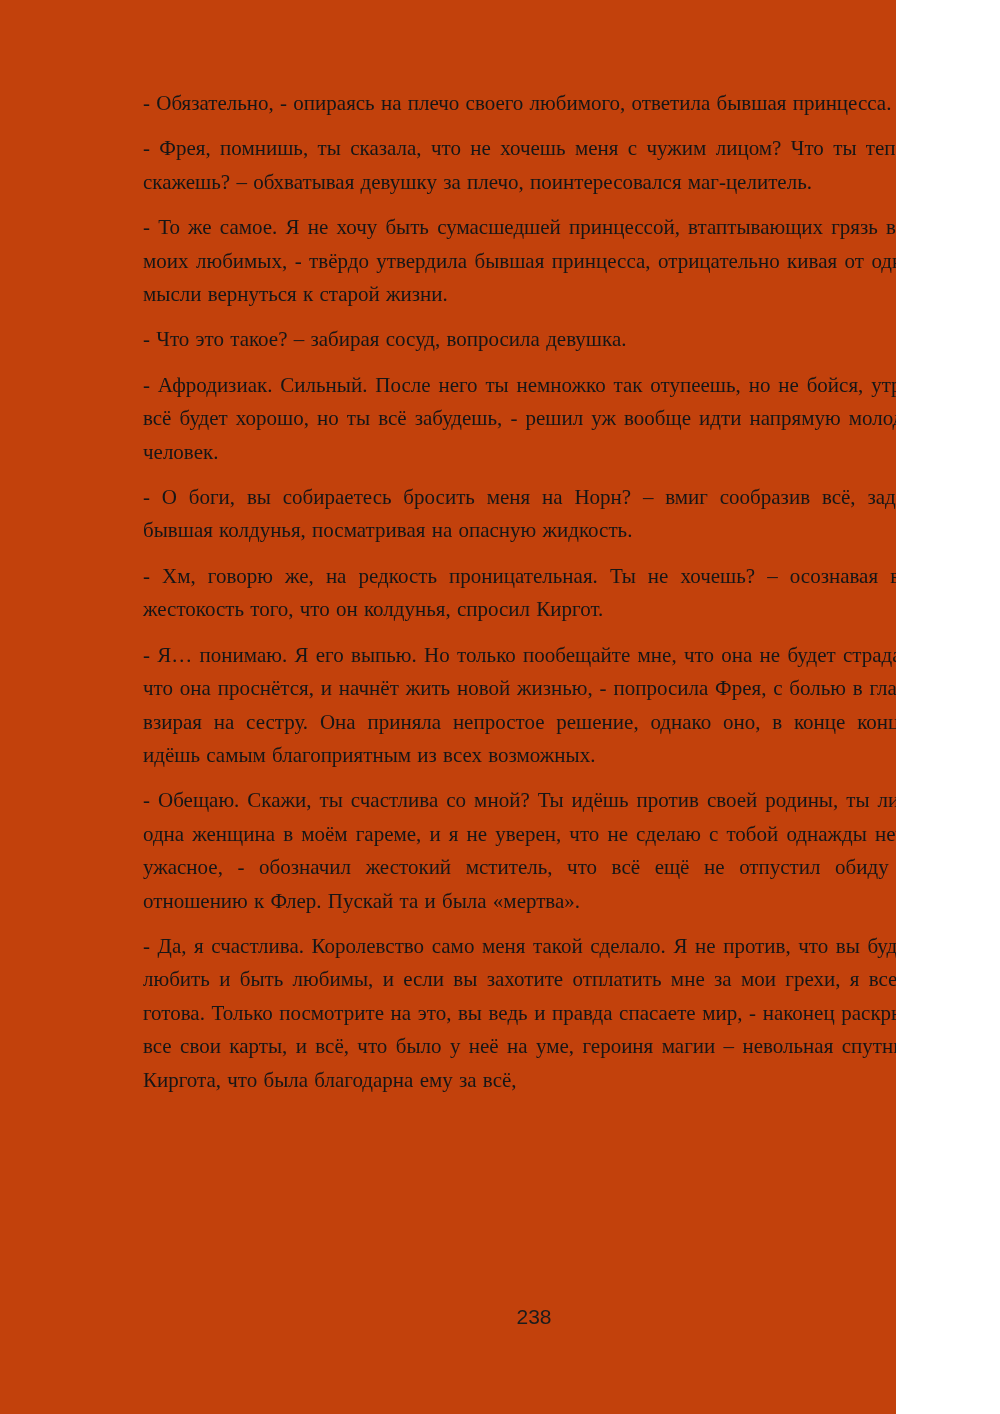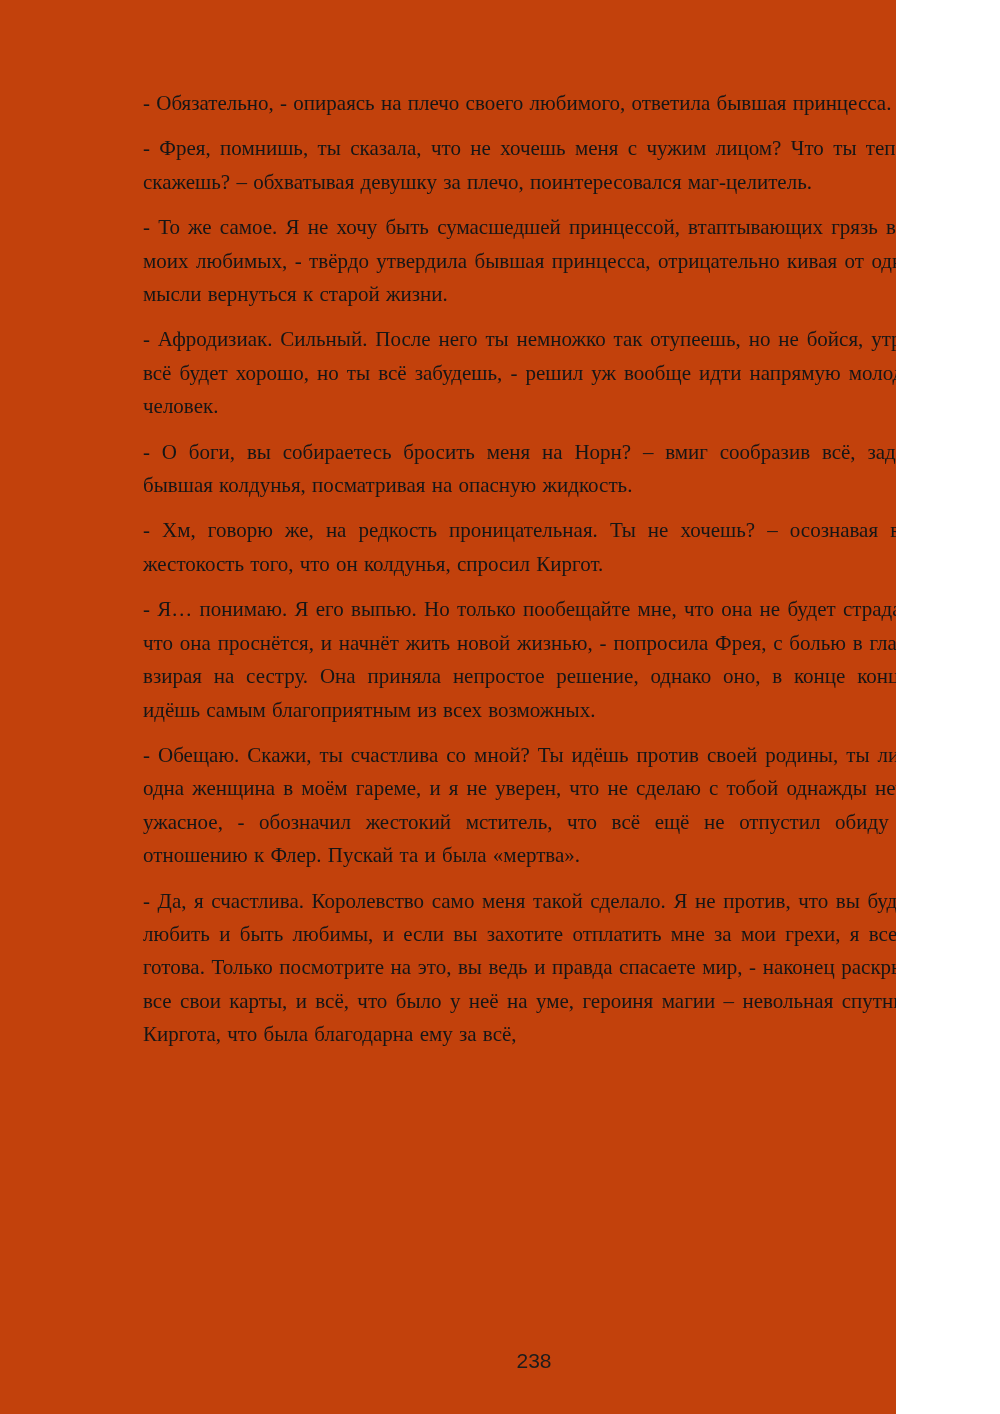--- a/index.html
+++ b/index.html
@@ -29,37 +29,37 @@
     color: #161616;
     word-spacing: 1px;
   }
 
   .page-footer {
     position: absolute;
     left: 143px;
     top: 1305px;
     width: 782px;
     text-align: center;
-    margin-top: 44px;
   }
 
   .page-number {
     font-family: "Liberation Sans", sans-serif;
     font-size: 21px;
     color: #1c1c1c;
   }
 </style>
 </head>
 <body>
 
 <div class="page">
   <div class="text-column">
     <p class="para">- Обязательно, - опираясь на плечо своего любимого, ответила бывшая принцесса.</p>
     <p class="para">- Фрея, помнишь, ты сказала, что не хочешь меня с чужим лицом? Что ты теперь скажешь? – обхватывая девушку за плечо, поинтересовался маг-целитель.</p>
     <p class="para">- То же самое. Я не хочу быть сумасшедшей принцессой, втаптывающих грязь всех моих любимых, - твёрдо утвердила бывшая принцесса, отрицательно кивая от одной мысли вернуться к старой жизни.</p>
+    <p class="para">- Что это такое? – забирая сосуд, вопросила девушка.</p>
     <p class="para">- Афродизиак. Сильный. После него ты немножко так отупеешь, но не бойся, утром всё будет хорошо, но ты всё забудешь, - решил уж вообще идти напрямую молодой человек.</p>
     <p class="para">- О боги, вы собираетесь бросить меня на Норн? – вмиг сообразив всё, задала бывшая колдунья, посматривая на опасную жидкость.</p>
     <p class="para">- Хм, говорю же, на редкость проницательная. Ты не хочешь? – осознавая всю жестокость того, что он колдунья, спросил Киргот.</p>
     <p class="para">- Я… понимаю. Я его выпью. Но только пообещайте мне, что она не будет страдать, что она проснётся, и начнёт жить новой жизнью, - попросила Фрея, с болью в глазах взирая на сестру. Она приняла непростое решение, однако оно, в конце концов, идёшь самым благоприятным из всех возможных.</p>
     <p class="para">- Обещаю. Скажи, ты счастлива со мной? Ты идёшь против своей родины, ты лишь одна женщина в моём гареме, и я не уверен, что не сделаю с тобой однажды нечто ужасное, - обозначил жестокий мститель, что всё ещё не отпустил обиду по отношению к Флер. Пускай та и была «мертва».</p>
     <p class="para">- Да, я счастлива. Королевство само меня такой сделало. Я не против, что вы будете любить и быть любимы, и если вы захотите отплатить мне за мои грехи, я всегда готова. Только посмотрите на это, вы ведь и правда спасаете мир, - наконец раскрыла все свои карты, и всё, что было у неё на уме, героиня магии – невольная спутница Киргота, что была благодарна ему за всё,</p>
   </div>
 
   <div class="page-footer">
     <span class="page-number">238</span>

